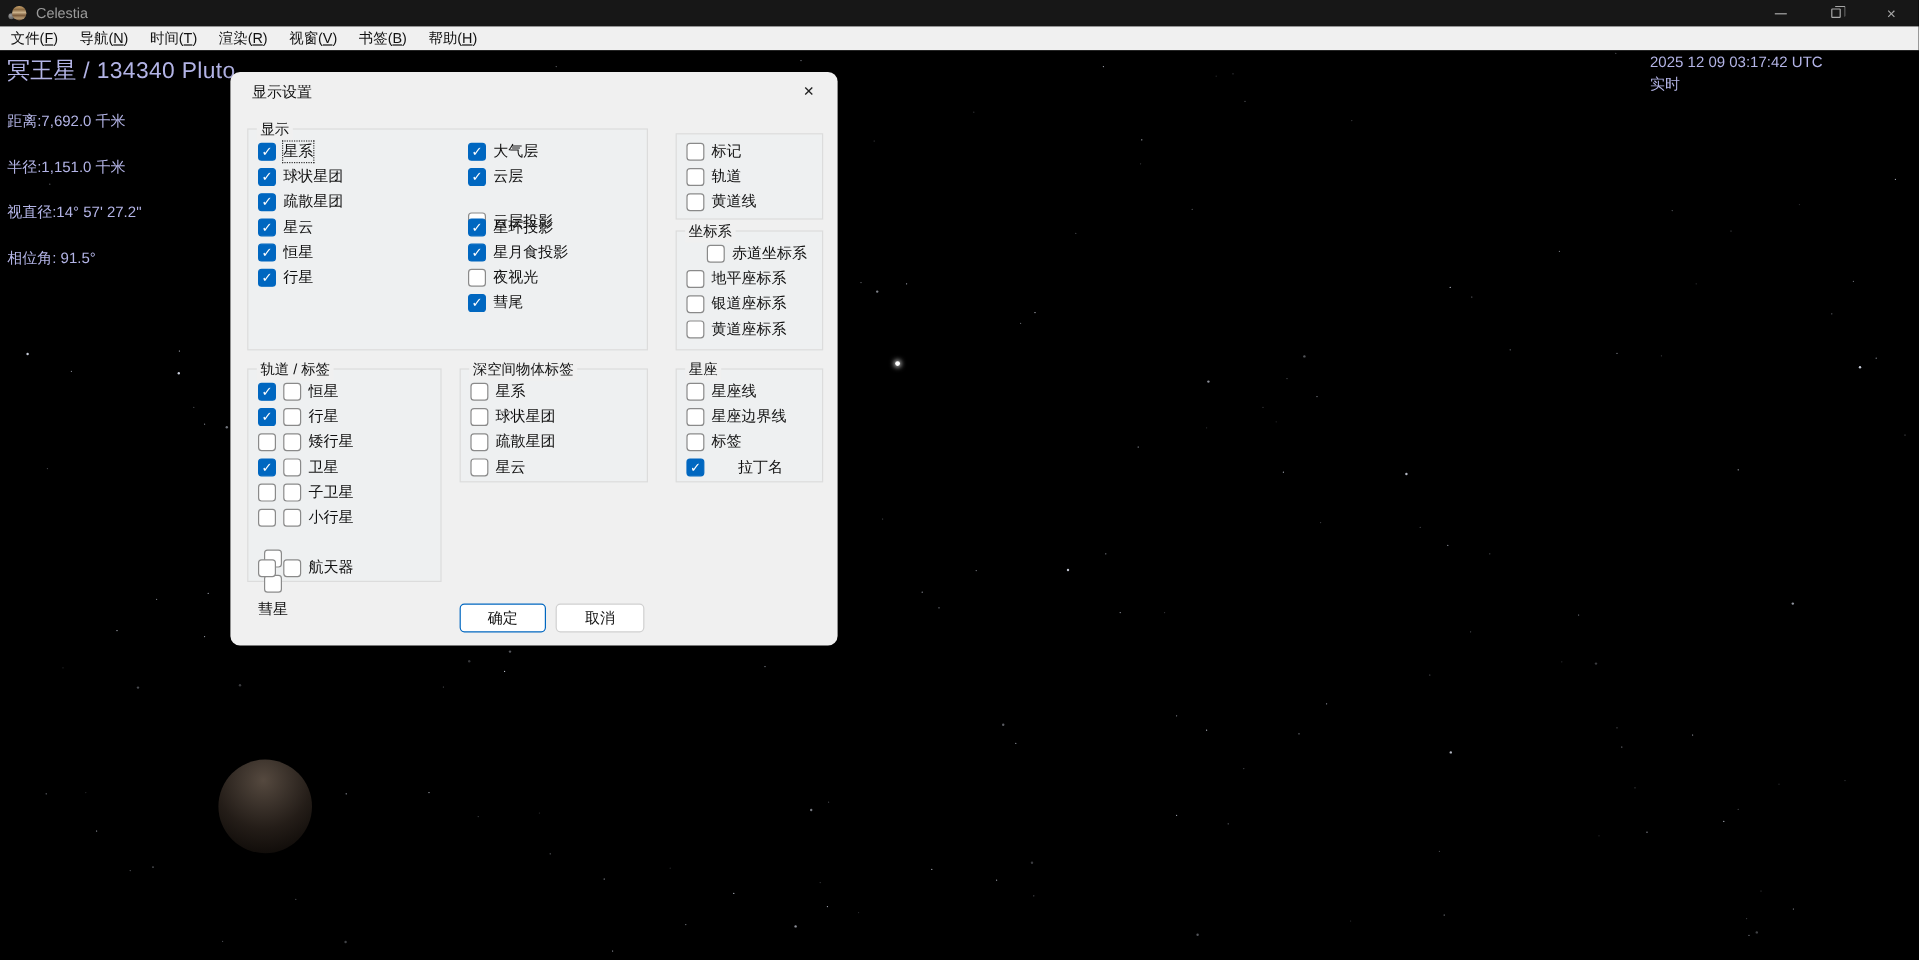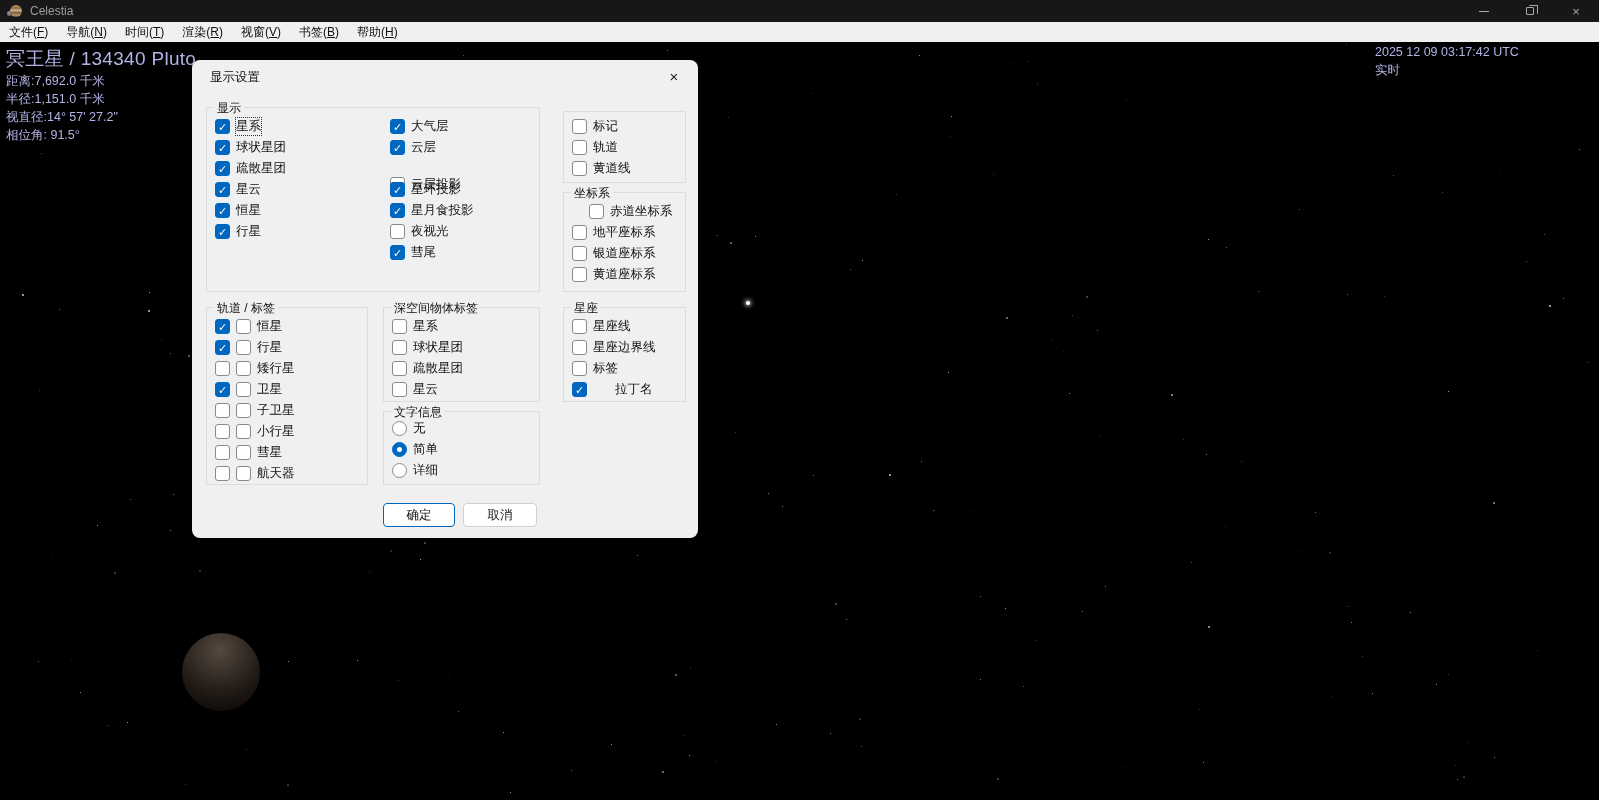--- a/index.html
+++ b/index.html
@@ -38,21 +38,21 @@
        background:
          radial-gradient(circle at 62% 78%, rgba(0,0,0,.55) 0%, rgba(0,0,0,0) 55%),
          radial-gradient(circle at 30% 20%, #c austere 0%),
          radial-gradient(circle at 30% 20%, #c18d5c 0%, #96613a 16%, #5e3a22 38%, #2b1a10 62%, #120b07 82%, #070403 100%);
   }
   .moon-charon { position:absolute; left:182px; top:591px; width:78px; height:78px; border-radius:50%;
        background:radial-gradient(circle at 48% 22%, #55493f 0%, #3a312a 30%, #241d18 55%, #100c09 85%, #070505 100%); }
 
   .hud-left { position:absolute; left:6px; top:4px; color:#b3b4e6; }
   .hud-object { font-size:19px; letter-spacing:.3px; }
-  .hud-line { font-size:12.5px; margin-top:1px; }
+  .hud-line { font-size:12.5px; margin-top:21px; }
   .hud-time { position:absolute; left:1375px; top:3px; color:#b3b4e6; font-size:12.5px; }
   .hud-time div { margin-bottom:3px; }
 
   
   .dialog { position:absolute; left:192px; top:18px; width:506px; height:478px; background:#f0f0f0;
             border-radius:8px; box-shadow:3px 6px 20px rgba(0,0,0,.65); font-size:12px; color:#111; }
   .dlg-titlebar { position:absolute; left:0; top:0; width:100%; height:32px; }
   .dlg-title { position:absolute; left:18px; top:9px; font-size:12.5px; }
   .dlg-close { position:absolute; right:14px; top:6px; width:20px; height:20px; display:flex;
                align-items:center; justify-content:center; font-size:15px; color:#222; }
@@ -443,21 +443,21 @@
         <div class="row" style="left:8px; top:94px;">
             <span class="cb"></span>
             <span class="cb"></span>
             <span class="lbl">子卫星</span>
           </div>
         <div class="row" style="left:8px; top:115px;">
             <span class="cb"></span>
             <span class="cb"></span>
             <span class="lbl">小行星</span>
           </div>
-        <div class="row" style="left:8px; top:136px;">
+        <div class="row" style="left:8px; top:150px;flex-direction:column;">
             <span class="cb"></span>
             <span class="cb"></span>
             <span class="lbl">彗星</span>
           </div>
         <div class="row" style="left:8px; top:157px;">
             <span class="cb"></span>
             <span class="cb"></span>
             <span class="lbl">航天器</span>
           </div>
       </div>
@@ -475,35 +475,20 @@
         <div class="row" style="left:8px; top:52px;">
             <span class="cb"></span>
             <span class="lbl">疏散星团</span>
           </div>
         <div class="row" style="left:8px; top:73px;">
             <span class="cb"></span>
             <span class="lbl">星云</span>
           </div>
       </div>
 
-      <div class="group" style="left:191px; top:351px; width:157px; height:74px;">
-        <span class="gtitle">文字信息</span>
-        <div class="row" style="left:8px; top:8px;">
-            <span class="radio"></span>
-            <span class="lbl">无</span>
-          </div>
-        <div class="row" style="left:8px; top:29px;">
-            <span class="radio on"></span>
-            <span class="lbl">简单</span>
-          </div>
-        <div class="row" style="left:8px; top:50px;">
-            <span class="radio"></span>
-            <span class="lbl">详细</span>
-          </div>
-      </div>
 
       <div class="group" style="left:371px; top:247px; width:123px; height:95px;">
         <span class="gtitle">星座</span>
         <div class="row" style="left:8px; top:10px;">
             <span class="cb"></span>
             <span class="lbl">星座线</span>
           </div>
         <div class="row" style="left:8px; top:31px;">
             <span class="cb"></span>
             <span class="lbl">星座边界线</span>

